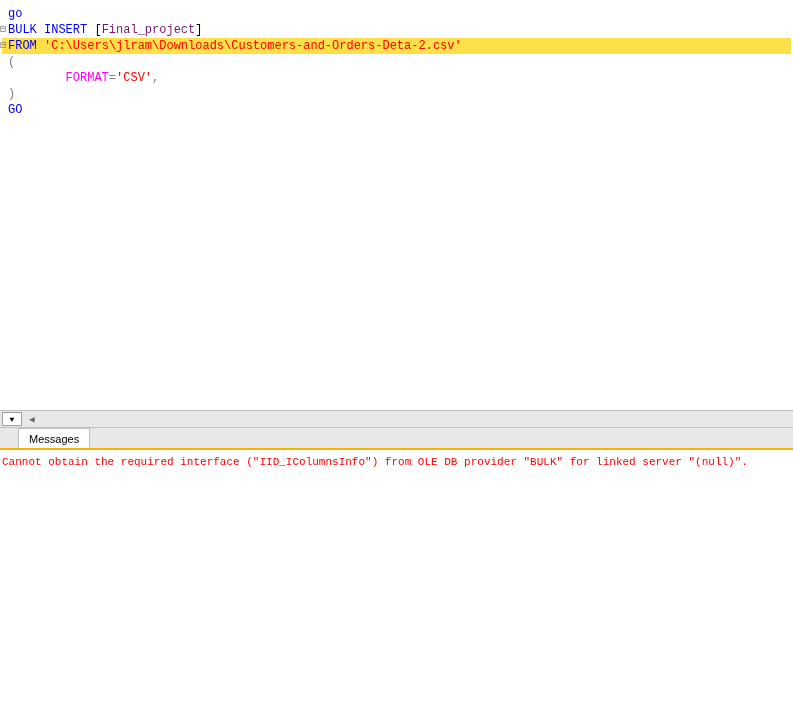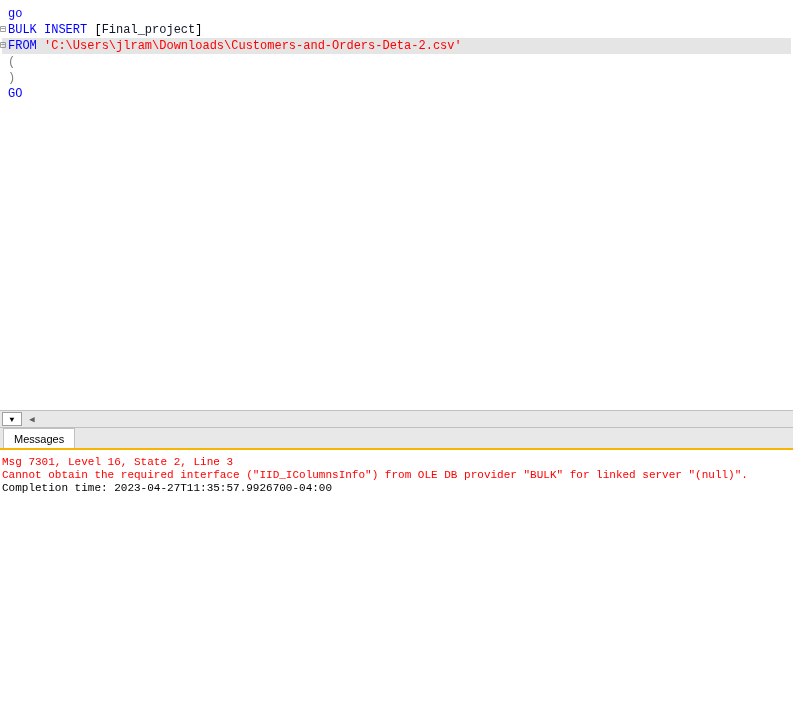--- a/index.html
+++ b/index.html
@@ -26,33 +26,33 @@
       position: relative;
     }
     .code-line {
       white-space: pre;
       line-height: 16px;
       font-family: Liberation Mono, monospace;
       font-size: 12px;
       padding-left: 6px;
     }
     .highlighted-line {
-      background: #e5e5e5;
+      background: #fde047;
     }
     .outline-marker {
       position: absolute;
       left: 0;
       width: 6px;
       text-align: center;
       color: #808080;
       font-size: 10px;
       line-height: 16px;
     }
     .kw-blue { color: #0000ff; }
-    .kw-teal { color: #0f172a; }
+    .kw-teal { color: #701a75; }
     .kw-red { color: #ff0000; }
     .kw-gray { color: #808080; }
     .kw-magenta { color: #ff00ff; }
     .kw-black { color: #000000; }
     .separator-bar {
       height: 18px;
       background: #e8e8e8;
       border-top: 1px solid #c0c0c0;
       border-bottom: 1px solid #c0c0c0;
       display: flex;
@@ -91,21 +91,21 @@
       background: #ffffff;
       border: 1px solid #c0c0c0;
       border-bottom: none;
       padding: 2px 10px;
       font-family: 'Segoe UI', Tahoma, sans-serif;
       font-size: 11px;
       color: #000000;
       height: 20px;
       display: flex;
       align-items: center;
-      margin-left: 3px;
+      margin-left: 18px;
     }
     .messages-pane {
       flex: 1;
       background: #ffffff;
       padding: 6px 2px;
       overflow: hidden;
     }
     .msg-line {
       white-space: pre;
       line-height: 13px;
@@ -119,31 +119,30 @@
 <body>
 
 <div class="editor-pane">
   <div class="outline-marker" style="top:22px;">⊟</div>
   <div class="outline-marker" style="top:38px;">⊟</div>
 
   <div class="code-line"><span class="kw-blue">go</span></div>
   <div class="code-line"><span class="kw-blue">BULK</span> <span class="kw-blue">INSERT</span> <span class="kw-black">[</span><span class="kw-teal">Final_project</span><span class="kw-black">]</span></div>
   <div class="code-line highlighted-line"><span class="kw-blue">FROM</span> <span class="kw-red">'C:\Users\jlram\Downloads\Customers-and-Orders-Deta-2.csv'</span></div>
   <div class="code-line"><span class="kw-gray">(</span></div>
+  <div class="code-line"><span>        </span><span class="kw-magenta">FORMAT</span><span class="kw-gray">=</span><span class="kw-red">'CSV'</span><span class="kw-gray">,</span></div>
   <div class="code-line"><span class="kw-gray">)</span></div>
   <div class="code-line"><span class="kw-blue">GO</span></div>
 </div>
 
 <div class="separator-bar">
   <div class="dropdown-triangle">▼</div>
   <div class="scroll-arrow">◀</div>
 </div>
 
 <div class="tabs-bar">
   <div class="tab">Messages</div>
 </div>
 
 <div class="messages-pane">
-  <div class="msg-line msg-error">Msg 7301, Level 16, State 2, Line 3</div>
   <div class="msg-line msg-error">Cannot obtain the required interface ("IID_IColumnsInfo") from OLE DB provider "BULK" for linked server "(null)".</div>
   <div class="msg-line"></div>
-  <div class="msg-line msg-normal">Completion time: 2023-04-27T11:35:57.9926700-04:00</div>
 </div>
 
 </body></html>

